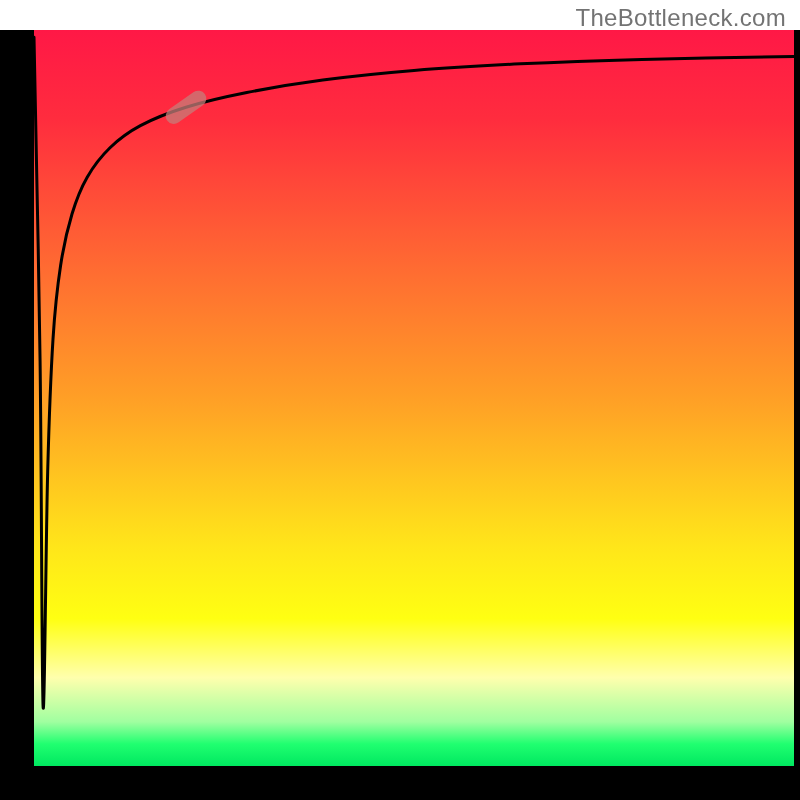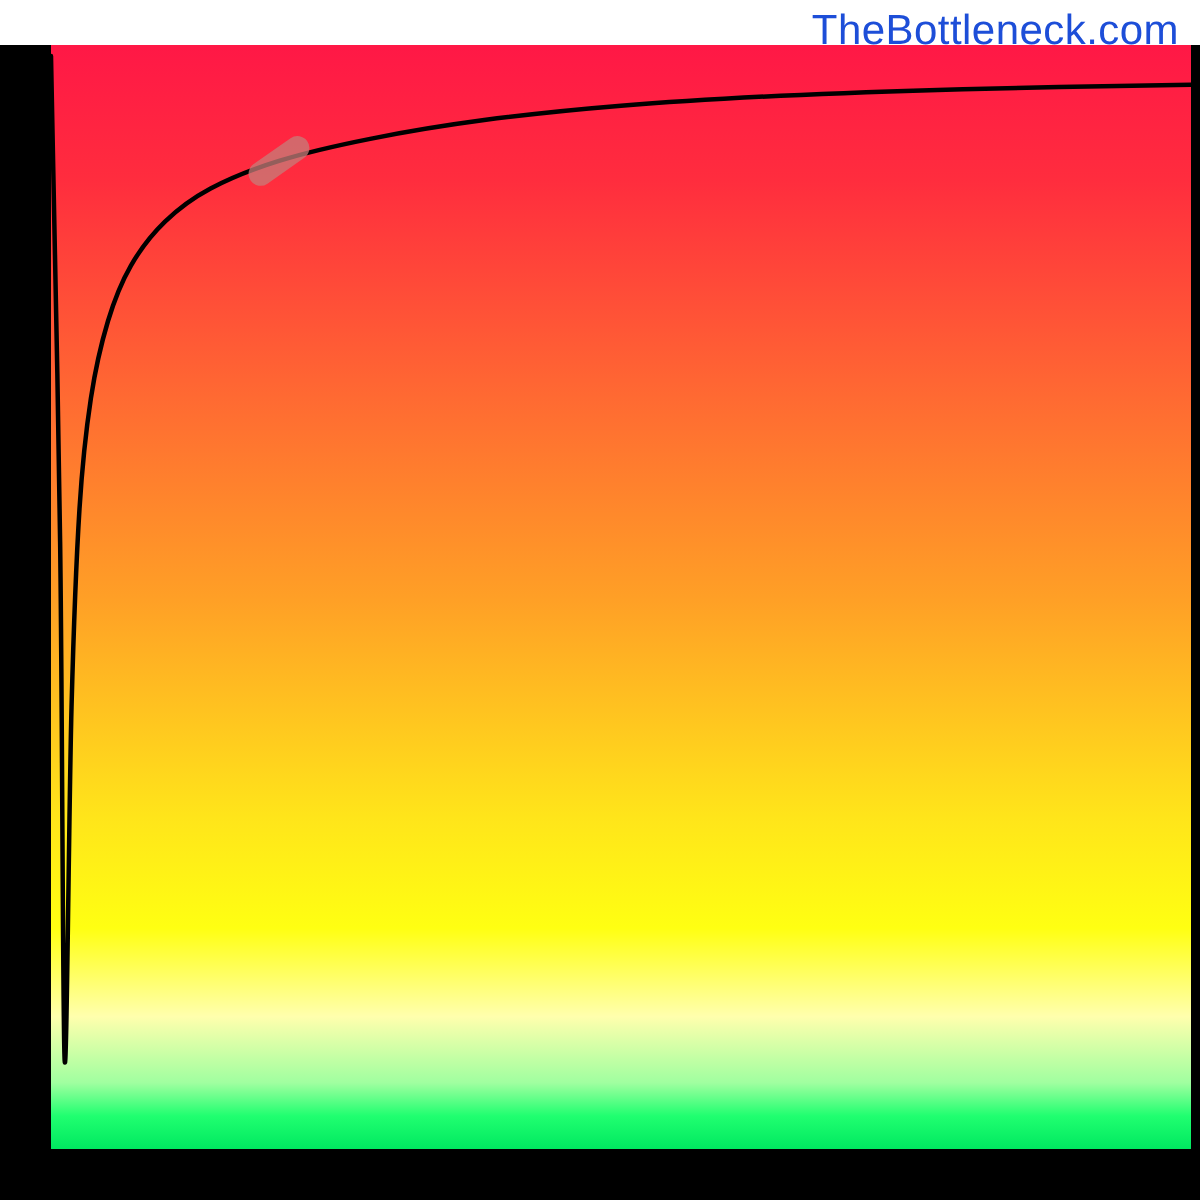--- a/index.html
+++ b/index.html
@@ -17,22 +17,22 @@
   svg {
     position: absolute;
     top: 0;
     left: 0;
   }
   .attribution {
     position: absolute;
     top: 4px;
     right: 14px;
     font-family: Arial, Helvetica, sans-serif;
-    font-size: 28px;
-    color: #1d4ed8;
+    font-size: 24px;
+    color: #737373;
     letter-spacing: 0.3px;
   }
 </style>
 </head>
 <body>
 
 <div class="stage">
 
   <svg id="chart-svg" width="800" height="800" viewBox="0 0 800 800">
     <defs>

